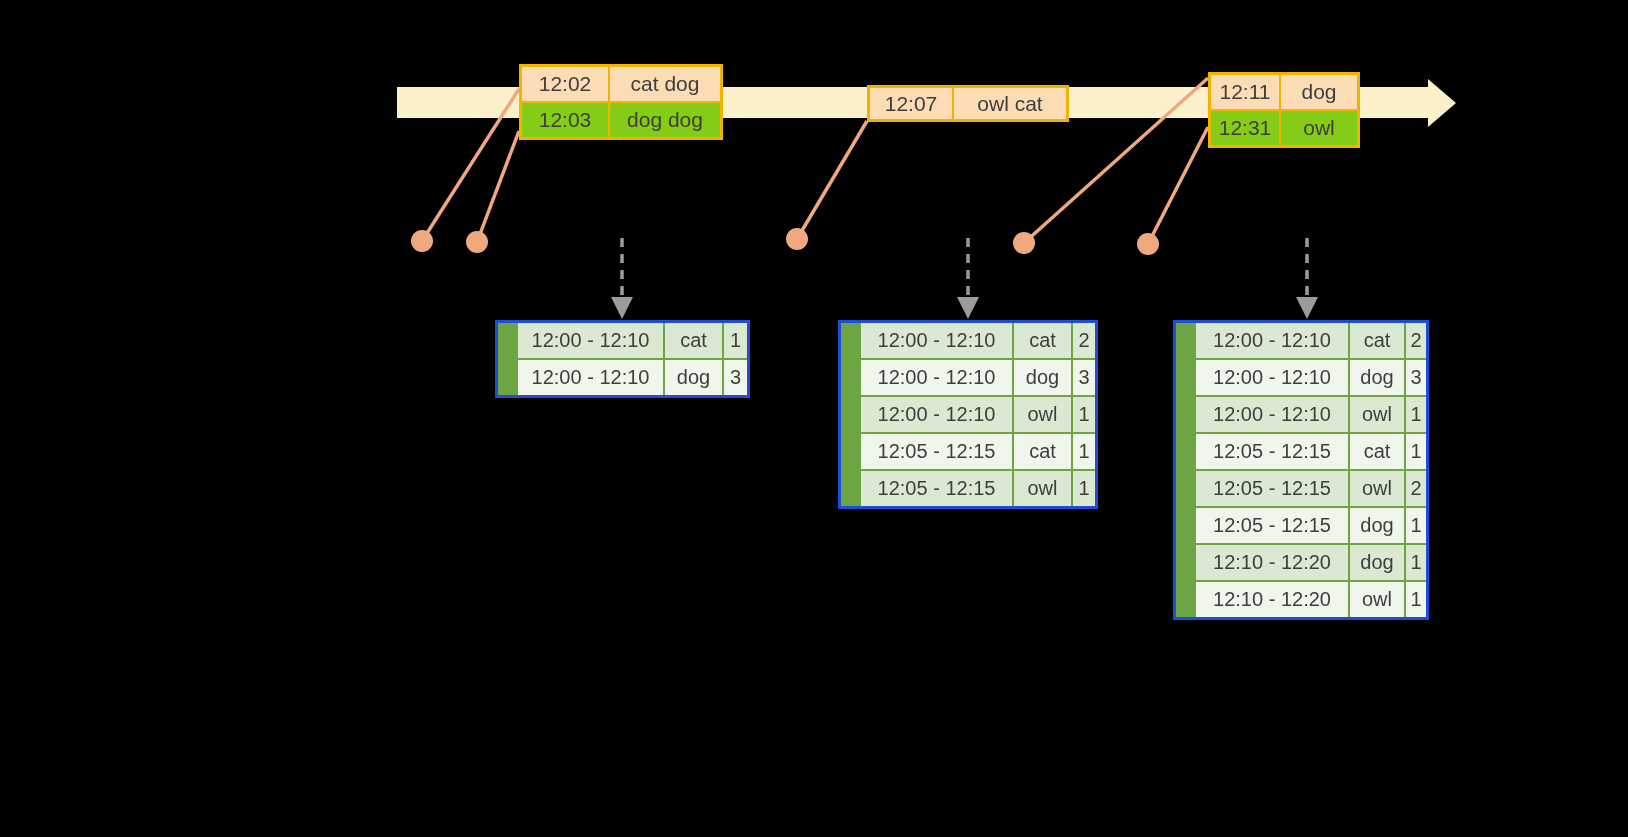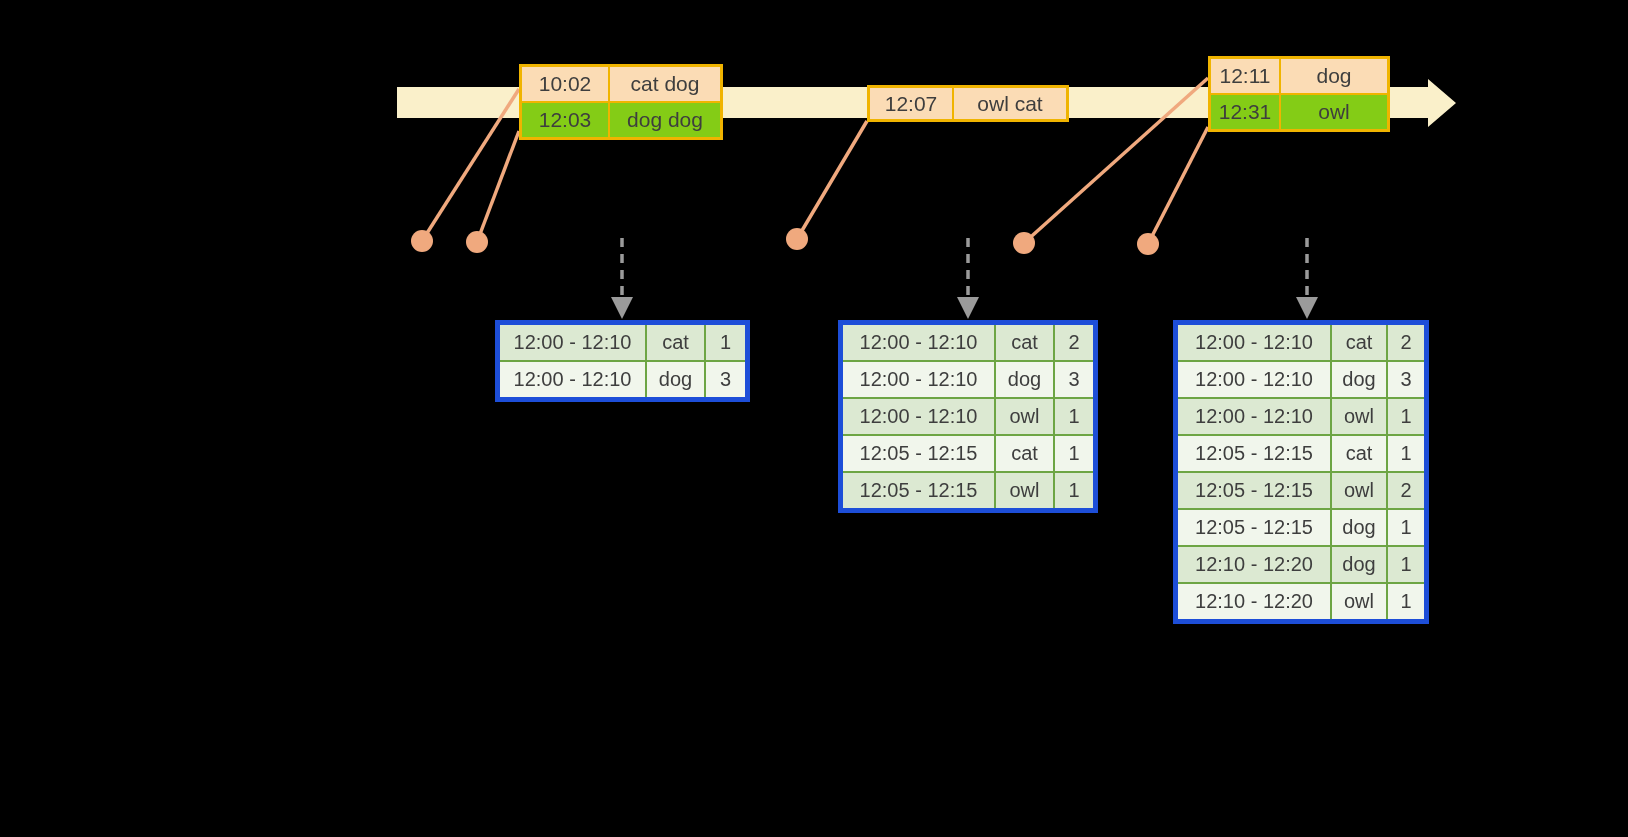--- a/index.html
+++ b/index.html
@@ -24,31 +24,32 @@
     z-index: 2;
   }
   .event-box .cell {
     display: flex; align-items: center; justify-content: center;
     font-size: 21px; color: #3E3E3E; white-space: nowrap;
   }
   .event-box .row-a { background: #FBDCB5; }
   .event-box .row-b { background: #84cc16; }
   .box1 { left: 519px; top: 64px;  width: 204px; grid-template-columns: 86px 1fr; grid-auto-rows: 34px; }
   .box2 { left: 867px; top: 85px;  width: 202px; grid-template-columns: 82px 1fr; grid-auto-rows: 31px; }
-  .box3 { left: 1208px; top: 56px; width: 182px; grid-template-columns: 68px 1fr; grid-auto-rows: 34px; text-align: center; }
+  .box3 { left: 1208px; top: 72px; width: 152px; grid-template-columns: 68px 1fr; grid-auto-rows: 34px; text-align: center; }
 
   
   .result-table {
     position: absolute;
     display: grid;
     gap: 2px;
     box-sizing: border-box;
     background: #6DA544;
-    border: 5px solid #1d4ed8;
+    border: 3px solid #1d4ed8;
     z-index: 2;
+    padding-left: 20px;
   }
   .result-table .cell {
     display: flex; align-items: center; justify-content: center;
     font-size: 20px; color: #3E3E3E; white-space: nowrap;
   }
   .result-table .row-a { background: #DCE9D2; }
   .result-table .row-b { background: #F1F6EC; }
   .t1 { left: 495px;  top: 320px; width: 255px; grid-template-columns: 145px 57px 1fr; grid-auto-rows: 35px; }
   .t2 { left: 838px;  top: 320px; width: 260px; grid-template-columns: 151px 57px 1fr; grid-auto-rows: 35px; }
   .t3 { left: 1173px; top: 320px; width: 256px; grid-template-columns: 152px 54px 1fr; grid-auto-rows: 35px; }
@@ -84,21 +85,21 @@
       <line x1="968" y1="238" x2="968" y2="299" stroke-width="3.5" stroke-dasharray="9 7" stroke="#9B9B9B"></line>
       <polygon points="957,297 979,297 968,319" fill="#9B9B9B"></polygon>
     </g>
     <g>
       <line x1="1307" y1="238" x2="1307" y2="299" stroke-width="3.5" stroke-dasharray="9 7" stroke="#9B9B9B"></line>
       <polygon points="1296,297 1318,297 1307,319" fill="#9B9B9B"></polygon>
     </g>
   </svg>
 
   <div class="event-box box1">
-      <div class="cell row-a">10:02</div>
+      <div class="cell row-a">12:02</div>
       <div class="cell row-a">cat dog</div>
       <div class="cell row-b">12:03</div>
       <div class="cell row-b">dog dog</div>
     </div>
   <div class="event-box box2">
       <div class="cell row-a">12:07</div>
       <div class="cell row-a">owl cat</div>
     </div>
   <div class="event-box box3">
       <div class="cell row-a">12:11</div>

